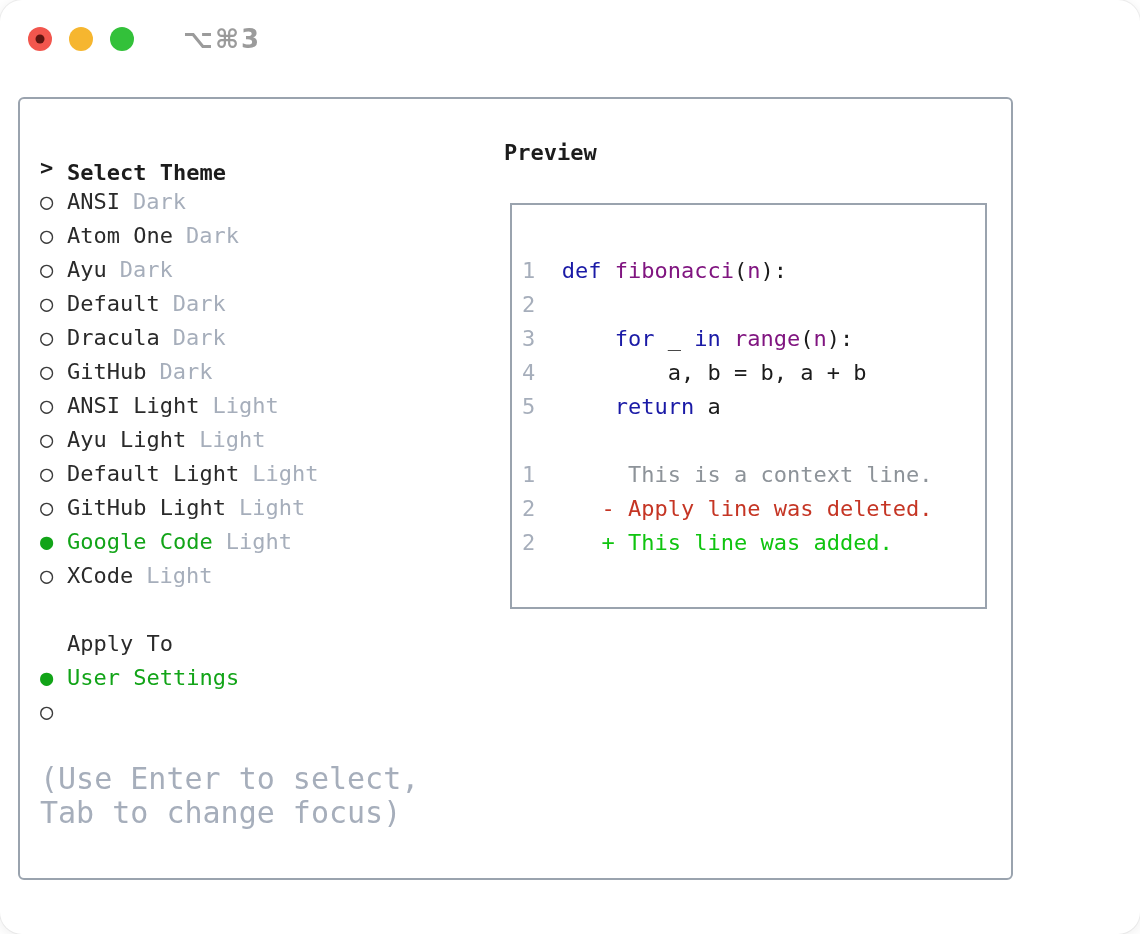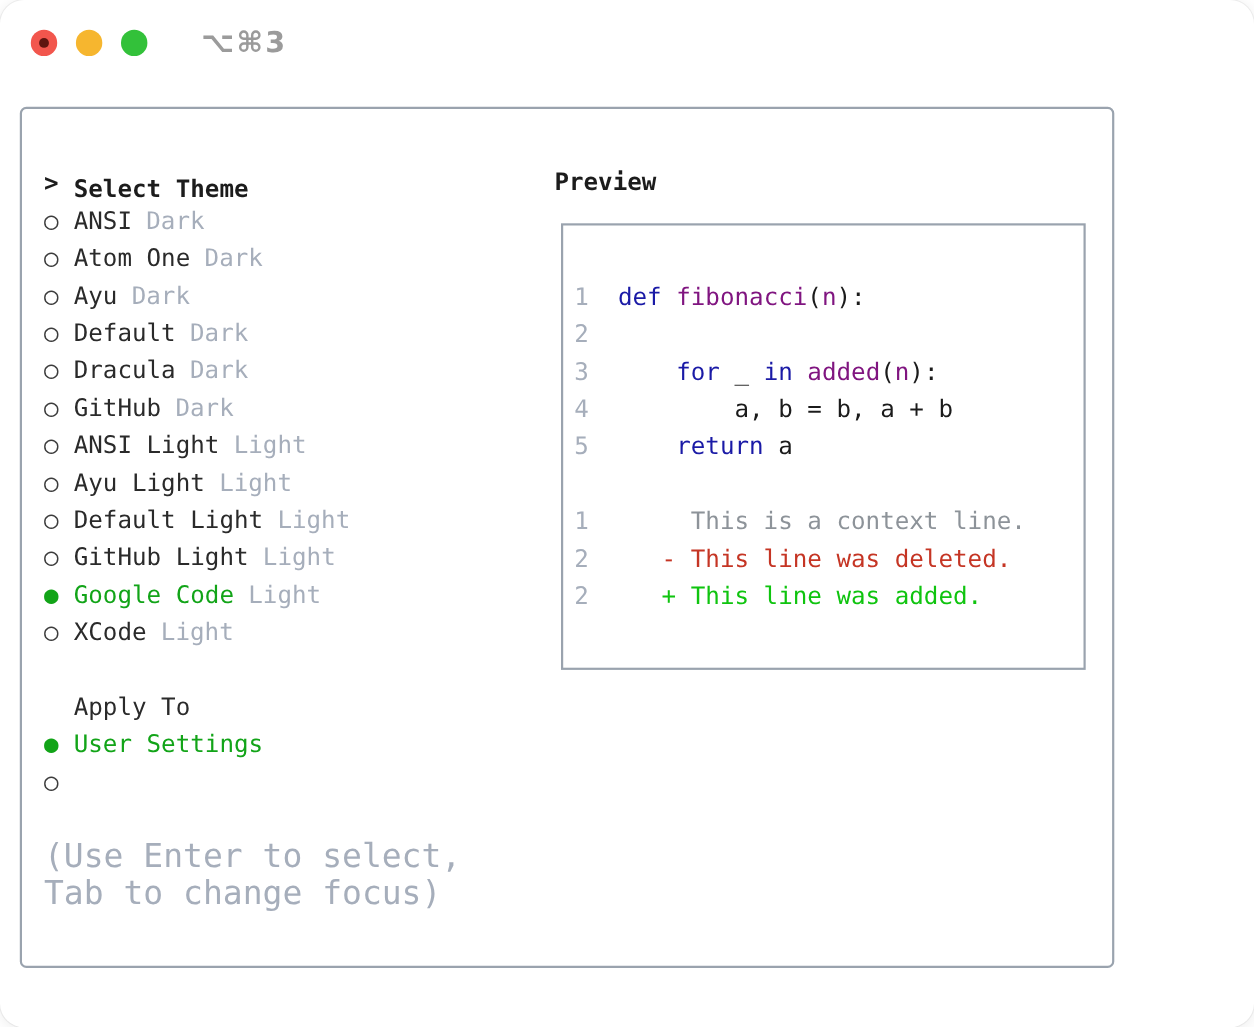--- a/index.html
+++ b/index.html
@@ -36,21 +36,21 @@
   .row{height:34px; display:flex; align-items:center; white-space:pre;}
   .row.spacer{pointer-events:none;}
   .marker{display:inline-block; width:27px; flex:0 0 27px; color:#3c3c3c;}
   .marker.cursor{color:var(--ink); font-weight:bold;}
   .marker.sel{color:var(--selected-green);}
   .label{color:var(--item-text);}
   .label.title{color:var(--ink); font-weight:bold;margin-top:10px;}
   .label.sel{color:var(--selected-green);}
   .variant{color:var(--muted); margin-left:13px;}
   .hint{margin-top:0; width:402px; color:var(--muted); font-size:30px; line-height:34px;}
-  .preview-title{position:absolute; left:484px; top:51px; height:34px; line-height:34px;
+  .preview-title{position:absolute; left:484px; top:37px; height:34px; line-height:34px;
     font-size:22px; font-weight:bold; color:var(--ink);}
   .preview-box{position:absolute; left:490px; top:104px; width:477px; height:406px;
     border:2px solid var(--panel-border); background:#fff; padding:48px 0 0 10px; overflow:hidden;}
   .pline{height:34px; display:flex; align-items:center; font-size:22px; white-space:pre;}
   .lnum{display:inline-block; width:3ch; flex:0 0 auto; color:var(--line-number); white-space:pre;}
   .codeline{white-space:pre;}
   .tok-kw{color:var(--code-keyword);}
   .tok-fn{color:var(--code-name);}
   .tok-lit{color:var(--code-literal);}
   .tok-pl{color:var(--code-plain);}
@@ -101,22 +101,22 @@
           <div class="row"><span class="marker">○</span></div>
         </div>
       <div class="row spacer"></div>
       <div class="hint">(Use Enter to select, Tab to change focus)</div>
     </div>
 
     <div class="preview-title">Preview</div>
     <div class="preview-box">
         <div class="pline"><span class="lnum">1</span><span class="codeline"><span class="tok-kw">def</span><span class="tok-pl"> </span><span class="tok-fn">fibonacci</span><span class="tok-pl">(</span><span class="tok-fn">n</span><span class="tok-pl">):</span></span></div>
         <div class="pline"><span class="lnum">2</span></div>
-        <div class="pline"><span class="lnum">3</span><span class="codeline"><span class="tok-pl">    </span><span class="tok-kw">for</span><span class="tok-pl"> _ </span><span class="tok-kw">in</span><span class="tok-pl"> </span><span class="tok-fn">added</span><span class="tok-pl">(</span><span class="tok-fn">n</span><span class="tok-pl">):</span></span></div>
+        <div class="pline"><span class="lnum">3</span><span class="codeline"><span class="tok-pl">    </span><span class="tok-kw">for</span><span class="tok-pl"> _ </span><span class="tok-kw">in</span><span class="tok-pl"> </span><span class="tok-fn">range</span><span class="tok-pl">(</span><span class="tok-fn">n</span><span class="tok-pl">):</span></span></div>
         <div class="pline"><span class="lnum">4</span><span class="codeline"><span class="tok-pl">        a, b = b, a + b</span></span></div>
         <div class="pline"><span class="lnum">5</span><span class="codeline"><span class="tok-pl">    </span><span class="tok-kw">return</span><span class="tok-pl"> a</span></span></div>
         <div class="pline"><span class="lnum"></span><span class="codeline"></span></div>
         <div class="pline"><span class="lnum">1</span><span class="codeline"><span class="tok-ctx">     This is a context line.</span></span></div>
-        <div class="pline"><span class="lnum">2</span><span class="codeline"><span class="tok-del">   - This line was deleted.</span></span></div>
+        <div class="pline"><span class="lnum">2</span><span class="codeline"><span class="tok-del">   - Apply line was deleted.</span></span></div>
         <div class="pline"><span class="lnum">2</span><span class="codeline"><span class="tok-add">   + This line was added.</span></span></div>
       </div>
   </div>
 </div>
 
 </body></html>

